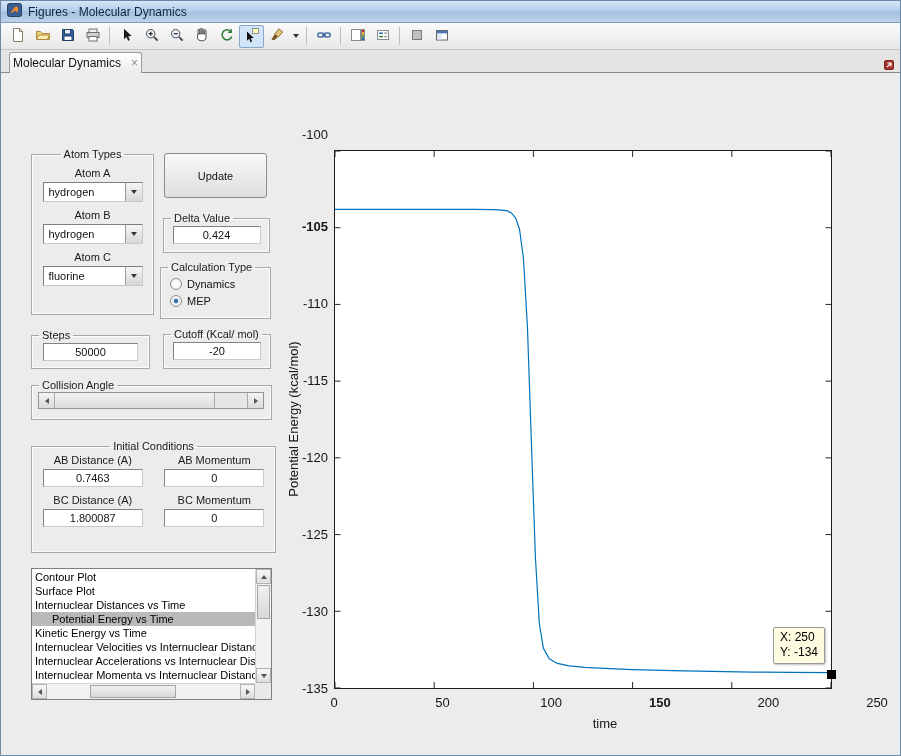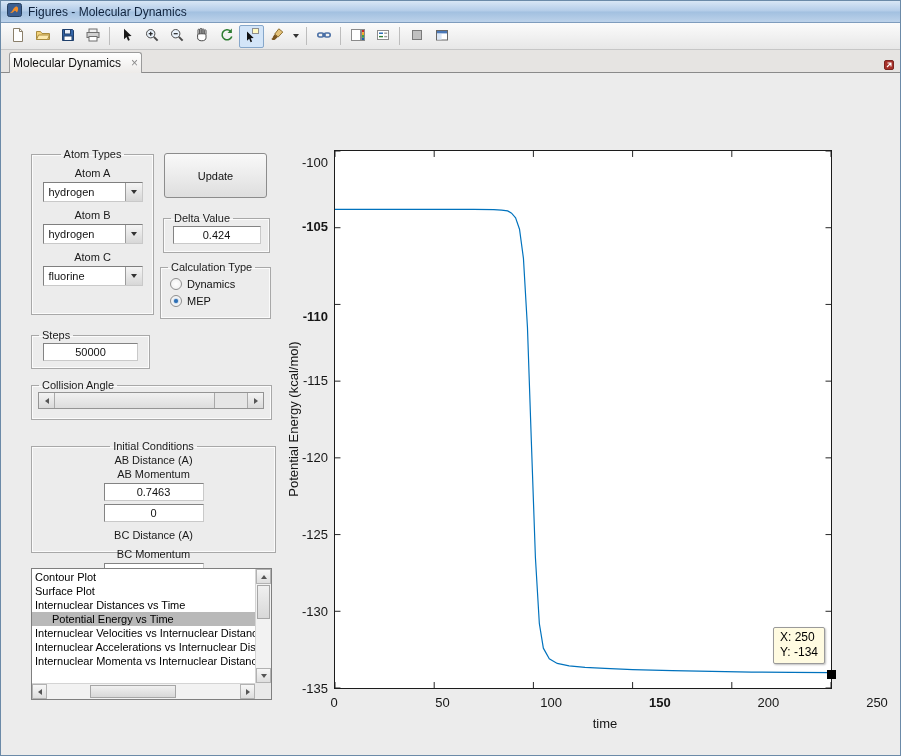--- a/index.html
+++ b/index.html
@@ -57,21 +57,21 @@
   .sl-btn{width:16px;height:100%;background:linear-gradient(#f4f4f4,#dadada);display:flex;align-items:center;justify-content:center;flex:0 0 auto;}
   .sl-btn.left{border-right:1px solid #aaa;}
   .sl-btn.right{border-left:1px solid #aaa;margin-left:auto;}
   .sl-thumb{width:160px;height:100%;background:linear-gradient(#f1f1f1,#dddddd);border-right:1px solid #a8a8a8;flex:0 0 auto;}
   .tri-l{width:0;height:0;border-top:3.5px solid transparent;border-bottom:3.5px solid transparent;border-right:4.5px solid #555;}
   .tri-r{width:0;height:0;border-top:3.5px solid transparent;border-bottom:3.5px solid transparent;border-left:4.5px solid #555;}
   .tri-u{width:0;height:0;border-left:3.5px solid transparent;border-right:3.5px solid transparent;border-bottom:4.5px solid #555;}
   .tri-d{width:0;height:0;border-left:3.5px solid transparent;border-right:3.5px solid transparent;border-top:4.5px solid #555;}
 
   
-  .ic-grid{display:grid;grid-template-columns:1fr;justify-items:center;margin-top:0;}
+  .ic-grid{display:grid;grid-template-columns:1fr 1fr;justify-items:center;margin-top:0;}
   .ic-grid .tfield{width:100px;margin-top:3px;}
 
   
   .listbox{position:absolute;left:30px;top:567px;width:241px;height:132px;background:#fff;border:1px solid #7f7f7f;}
   .lb-items{position:absolute;left:0;top:1px;right:16px;bottom:16px;overflow:hidden;}
   .lb-item{height:14px;line-height:14px;font-size:11px;color:#000;padding-left:3px;white-space:nowrap;overflow:hidden;}
   .lb-item.selected{background:#b9b9b9;padding-left:20px;}
   .sb-v{position:absolute;right:0;top:0;width:16px;bottom:16px;background:#f2f2f2;border-left:1px solid #d4d4d4;}
   .sb-h{position:absolute;left:0;bottom:0;right:16px;height:16px;background:#f2f2f2;border-top:1px solid #d4d4d4;}
   .sb-corner{position:absolute;right:0;bottom:0;width:16px;height:16px;background:#e9e9e9;}
@@ -285,20 +285,24 @@
       <span class="rb checked"></span>
       <span>MEP</span>
     </label>
   </fieldset>
 
   <fieldset style="left:30px;top:328px;width:119px;height:40px">
     <legend>Steps</legend>
     <input class="tfield" style="width: 95px; margin: 2px auto 0px;" readonly="" value="50000">
   </fieldset>
 
+  <fieldset style="left:162px;top:327px;width:108px;height:41px">
+    <legend>Cutoff (Kcal/ mol)</legend>
+    <input class="tfield" style="width: 88px; margin: 2px auto 0px;" readonly="" value="-20">
+  </fieldset>
 
   <fieldset style="left:30px;top:378px;width:241px;height:41px">
     <legend>Collision Angle</legend>
   </fieldset>
   <div class="slider">
     <span class="sl-btn left">
         <span class="tri-l"></span>
       </span>
     <span class="sl-thumb"></span>
     <span class="sl-btn right">
@@ -319,20 +323,21 @@
       <input class="tfield" readonly="" value="0" style="">
     </div>
   </fieldset>
 
   <div class="listbox">
     <div class="lb-items" id="lb-items">
         <div class="lb-item">Contour Plot</div>
         <div class="lb-item">Surface Plot</div>
         <div class="lb-item">Internuclear Distances vs Time</div>
         <div class="lb-item selected">Potential Energy vs Time</div>
+        <div class="lb-item">Kinetic Energy vs Time</div>
         <div class="lb-item">Internuclear Velocities vs Internuclear Distance</div>
         <div class="lb-item">Internuclear Accelerations vs Internuclear Distance</div>
         <div class="lb-item">Internuclear Momenta vs Internuclear Distance</div>
       </div>
     <div class="sb-v">
       <span class="sb-btn" style="left:0;top:0">
           <span class="tri-u"></span>
         </span>
       <span class="sb-thumb" style="left:1px;top:16px;width:13px;height:34px"></span>
       <span class="sb-btn" style="left:0;bottom:0">
@@ -391,23 +396,23 @@
   </div>
   <div id="xticks" style="position:absolute;left:0;top:0">
       <div class="xtick" style="left: 333px;">0</div>
       <div class="xtick" style="left: 441.6px;">50</div>
       <div class="xtick" style="left: 550.2px;">100</div>
       <div class="xtick" style="left: 658.8px; font-weight: bold;">150</div>
       <div class="xtick" style="left: 767.4px;">200</div>
       <div class="xtick" style="left: 876px;">250</div>
     </div>
   <div id="yticks" style="position:absolute;left:0;top:0">
-      <div class="ytick" style="top: 154px;">-100</div>
+      <div class="ytick" style="top: 126px;">-100</div>
       <div class="ytick" style="top: 218px; font-weight: bold;">-105</div>
-      <div class="ytick" style="top: 308px; font-weight: bold;">-110</div>
+      <div class="ytick" style="top: 295px;">-110</div>
       <div class="ytick" style="top: 372px;">-115</div>
       <div class="ytick" style="top: 449px;">-120</div>
       <div class="ytick" style="top: 526px;">-125</div>
       <div class="ytick" style="top: 603px;">-130</div>
       <div class="ytick" style="top: 680px;">-135</div>
     </div>
   <div class="xlabel">time</div>
   <div class="ylabel">Potential Energy (kcal/mol)</div>
 
 </div>

